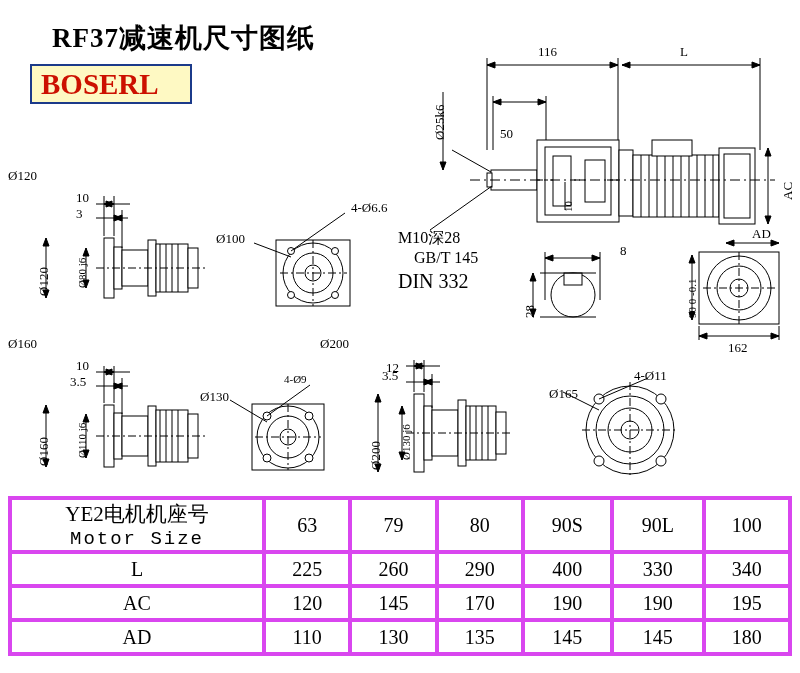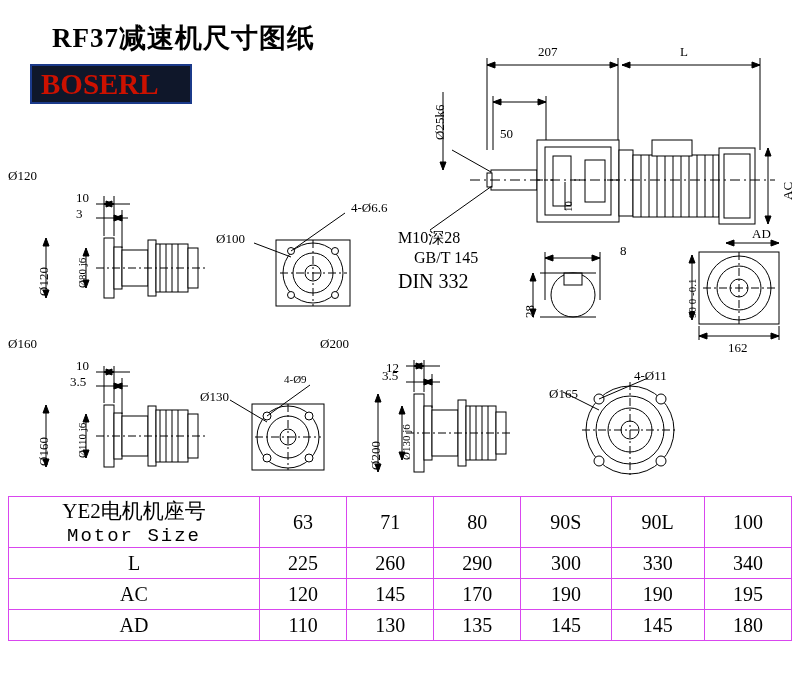--- a/index.html
+++ b/index.html
@@ -13,21 +13,21 @@
   }
   .title{
     position:absolute;left:52px;top:20px;
     font-family:"Liberation Serif", serif;
     font-size:27px;font-weight:bold;letter-spacing:1px;
   }
   .logo{
     position:absolute;left:30px;top:64px;
     width:162px;height:40px;
     border:2px solid #1b3a8a;
-    background:#0f172a;
+    background:#fef9c3;
     box-sizing:border-box;
   }
   .logo span{
     position:absolute;left:9px;top:2px;
     font-family:"Liberation Serif", serif;
     font-size:29px;font-weight:bold;
     color:#cc1100;
     letter-spacing:0px;
   }
   .dim{position:absolute;font-size:13px;font-family:"Liberation Serif",serif;white-space:nowrap;}
@@ -36,21 +36,21 @@
   svg{position:absolute;left:0;top:0;overflow:visible;}
 
   
   table.spec{
     position:absolute;left:8px;top:496px;
     width:784px;
     border-collapse:collapse;
     font-family:"Liberation Serif", serif;
   }
   table.spec td{
-    border:1px solid #d946ef;
+    border:4px solid #d946ef;
     text-align:center;
     font-size:20px;
     height:30px;
     padding:0;
   }
   table.spec td.lbl{width:250px;}
   .headcn{font-size:21px;}
   .headen{font-size:19px;letter-spacing:2px;font-family:"Liberation Mono",monospace;}
 </style>
 </head>
@@ -277,21 +277,21 @@
     <circle cx="661" cy="399" r="5" fill="#fff"></circle>
     <circle cx="599" cy="461" r="5" fill="#fff"></circle>
     <circle cx="661" cy="461" r="5" fill="#fff"></circle>
     <line x1="582" y1="430" x2="678" y2="430" stroke-dasharray="8 3 2 3"></line>
     <line x1="630" y1="382" x2="630" y2="478" stroke-dasharray="8 3 2 3"></line>
     <line x1="599" y1="399" x2="648" y2="378"></line>
     <line x1="563" y1="392" x2="599" y2="410"></line>
   </g>
 </svg>
 
-<div class="dim" style="left:538px;top:44px;">207</div>
+<div class="dim" style="left:538px;top:44px;">116</div>
 <div class="dim" style="left:680px;top:44px;">L</div>
 <div class="dim" style="left:500px;top:82px;margin-top:44px;">50</div>
 <div class="dim rot90" style="left:432px;top:140px;">Ø25k6</div>
 <div class="dim rot90" style="left:780px;top:200px;">AC</div>
 <div class="dimsm rot90" style="left:562px;top:212px;">10</div>
 <div class="dim" style="left:620px;top:243px;">8</div>
 
 <div class="dim" style="left:398px;top:228px;font-size:16px;">M10深28</div>
 <div class="dim" style="left:398px;top:249px;font-size:16px;margin-left:16px;">GB/T 145</div>
 <div class="dim" style="left:398px;top:270px;font-size:20px;">DIN 332</div>
@@ -330,33 +330,33 @@
 <div class="dim" style="left:549px;top:386px;">Ø165</div>
 
 <table class="spec">
   <tbody>
     <tr>
       <td class="lbl" rowspan="2">
         <div class="headcn">YE2电机机座号</div>
         <div class="headen">Motor Size</div>
       </td>
       <td rowspan="2">63</td>
-      <td rowspan="2">71</td>
+      <td rowspan="2">79</td>
       <td rowspan="2">80</td>
       <td rowspan="2">90S</td>
       <td rowspan="2">90L</td>
       <td rowspan="2">100</td>
     </tr>
     <tr></tr>
     <tr>
       <td class="lbl">L</td>
       <td>225</td>
       <td>260</td>
       <td>290</td>
-      <td>300</td>
+      <td>400</td>
       <td>330</td>
       <td>340</td>
     </tr>
     <tr>
       <td class="lbl">AC</td>
       <td>120</td>
       <td>145</td>
       <td>170</td>
       <td>190</td>
       <td>190</td>

